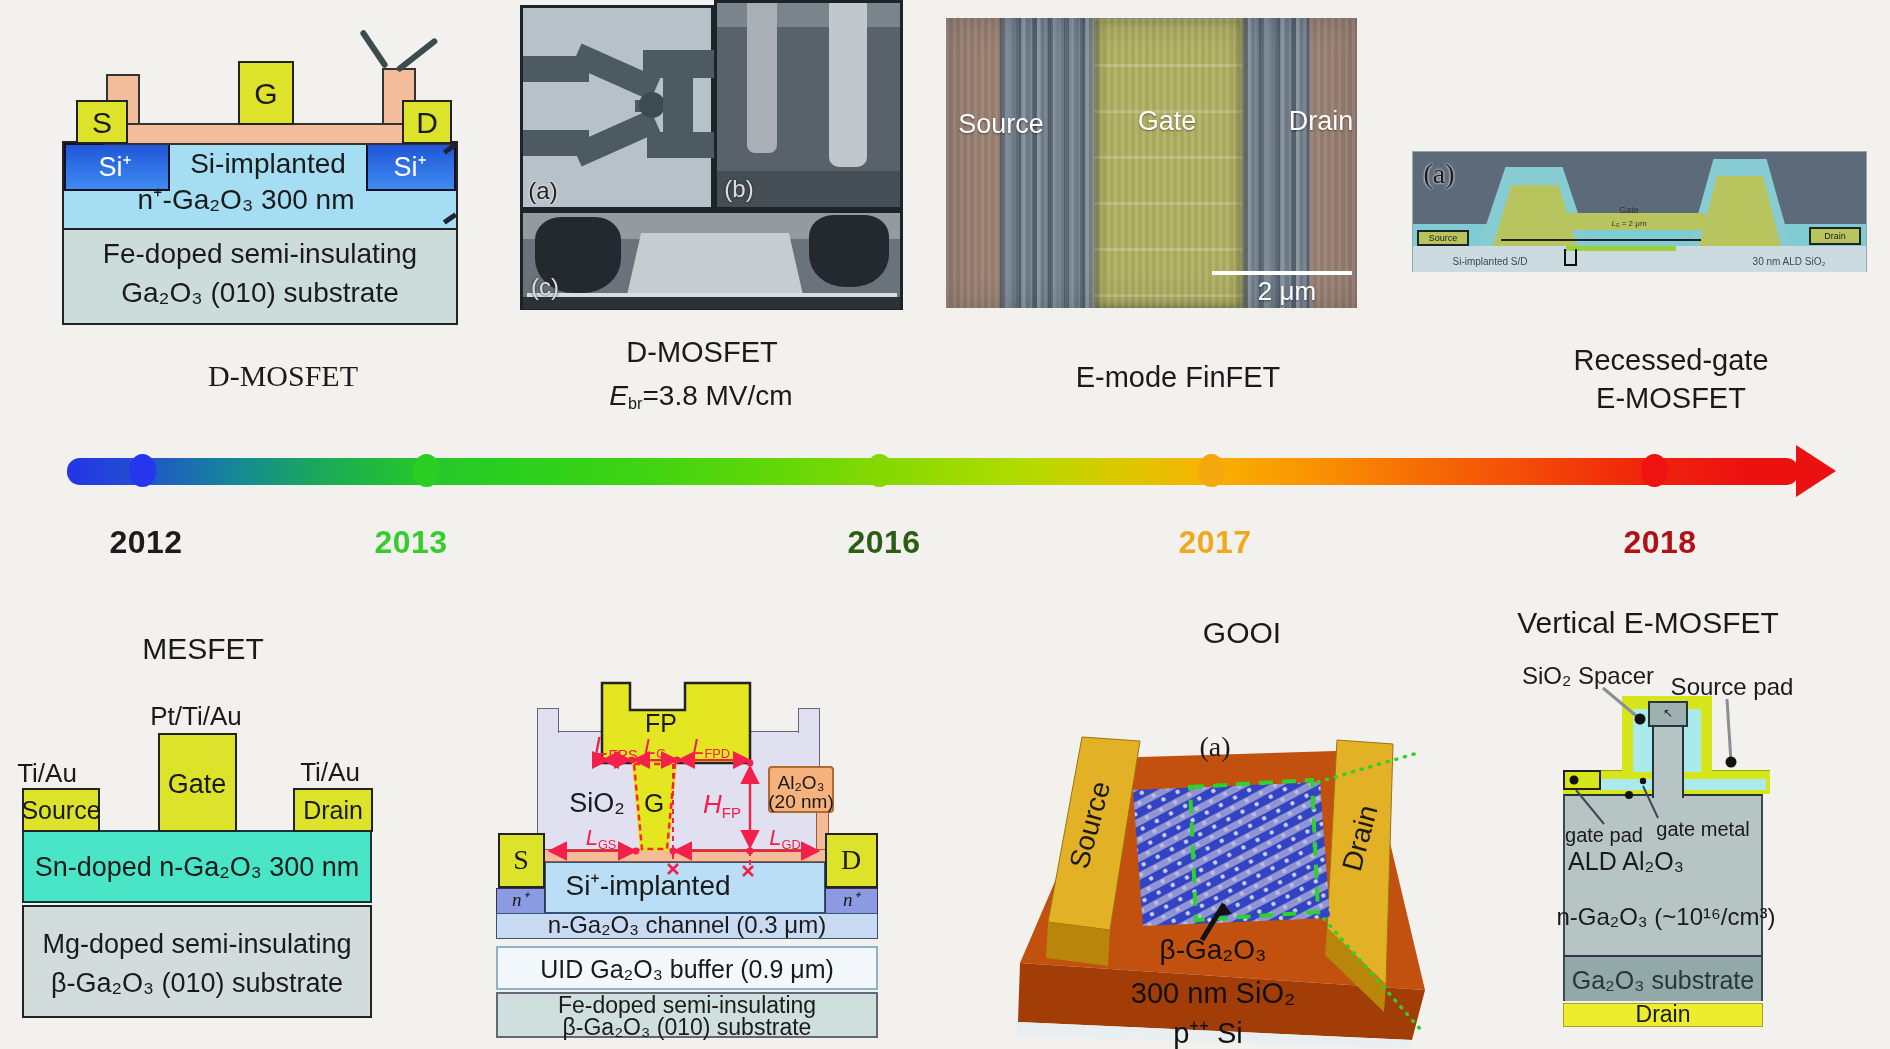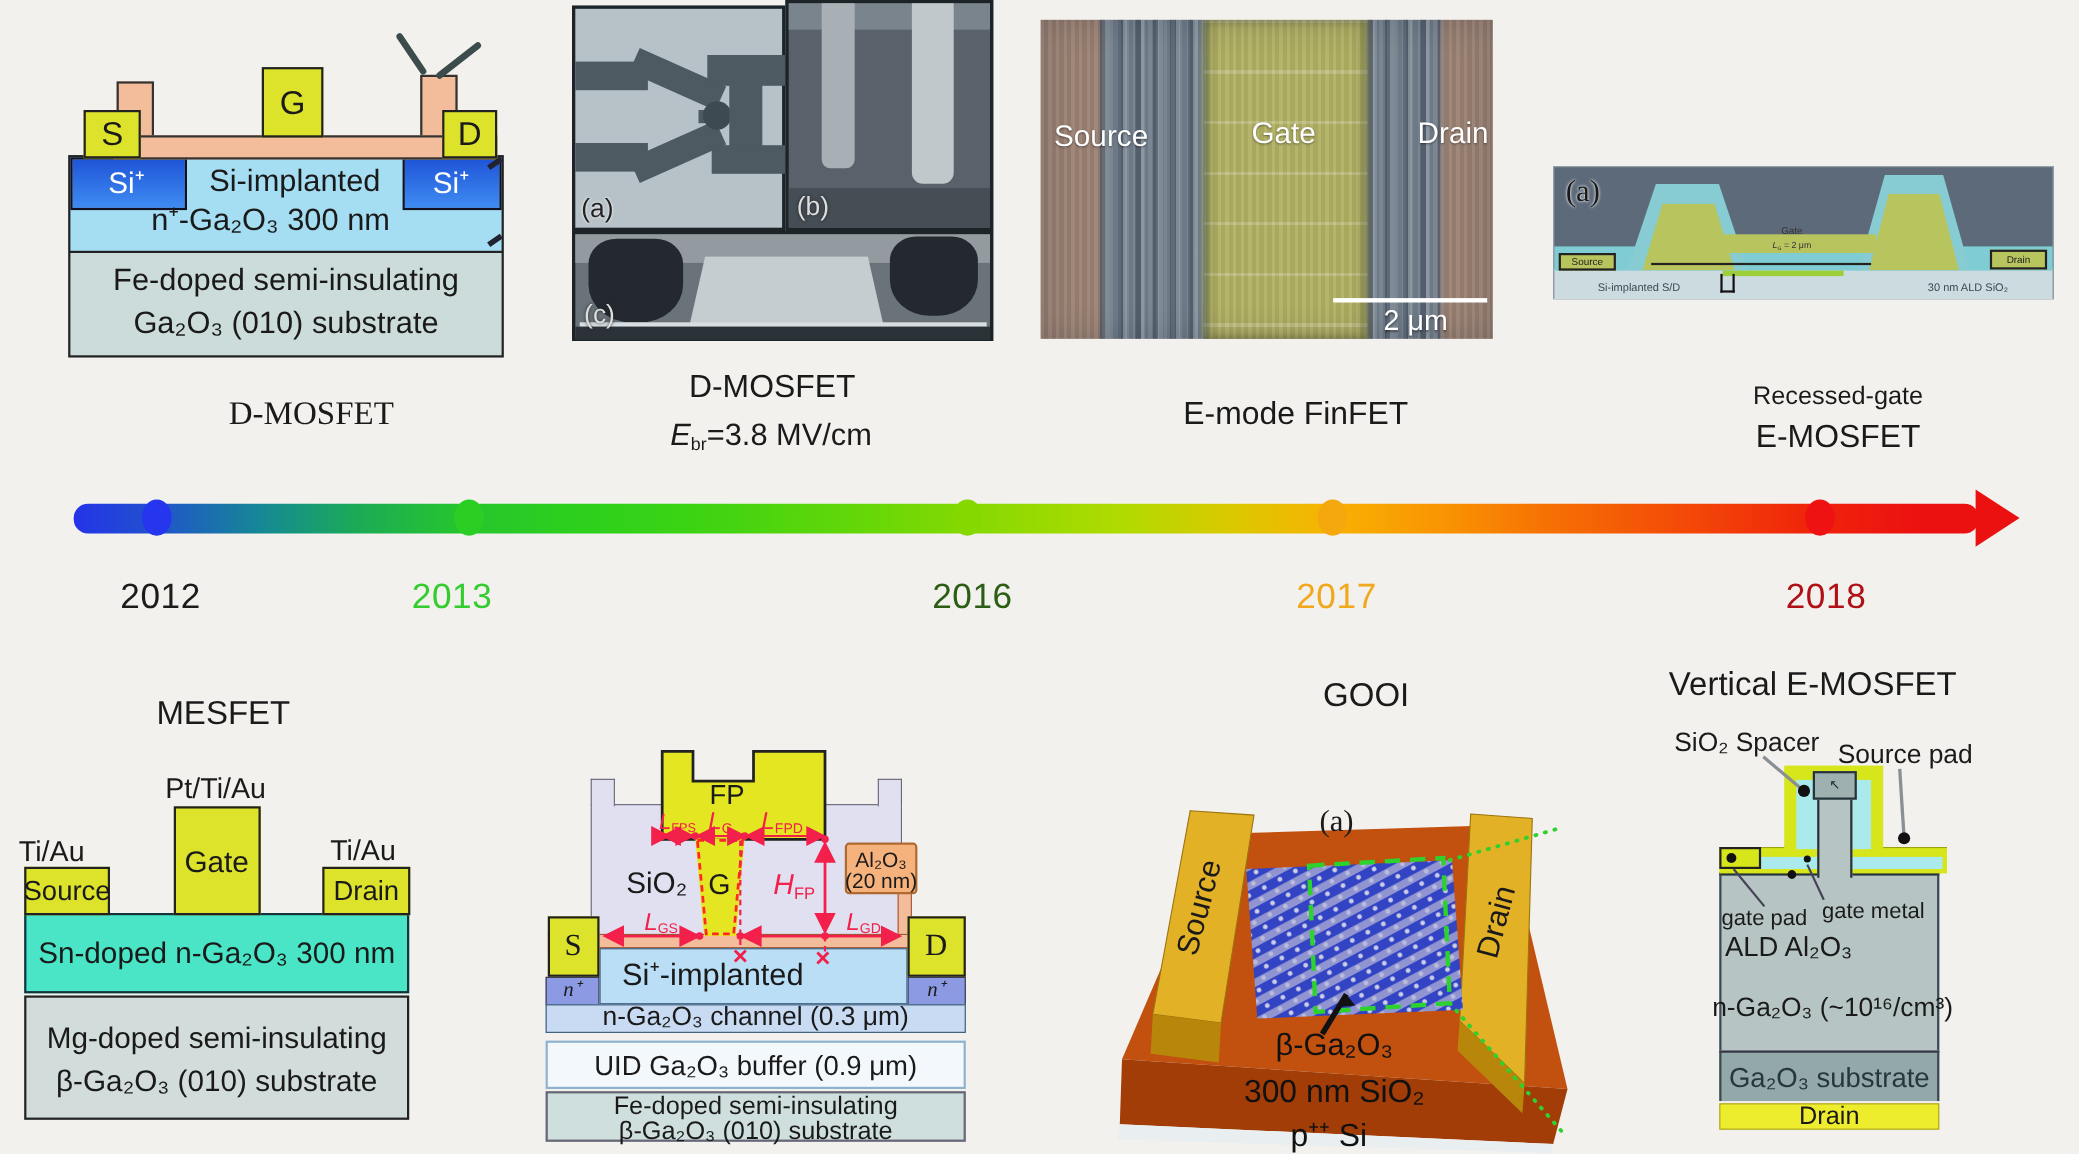--- a/index.html
+++ b/index.html
@@ -10,21 +10,21 @@
   .t{position:absolute;transform:translate(-50%,-50%);white-space:nowrap;line-height:1.12;text-align:center}
   .ser{font-family:"Liberation Serif",serif}
   .halo{text-shadow:0 0 3px rgba(240,240,240,.9),0 0 2px rgba(240,240,240,.9)}
   .wht{color:#fff;text-shadow:0 1px 2px rgba(0,0,0,.45)}
   sub{font-size:58%;vertical-align:-0.28em;letter-spacing:0}
   .red{color:#f2204a}
   .tl-bar{position:absolute;left:67px;top:458px;width:1732px;height:27px;border-radius:13px;
     background:linear-gradient(90deg,#2433e8 0%,#2150cf 4%,#158a93 10%,#1cab55 15%,#25c42f 20%,#2bd01e 26%,#3ed313 33%,#63d708 41%,#8ad902 48%,#b0db00 55%,#dcc800 61%,#f8b203 66%,#f99302 72%,#f66d04 78%,#f34708 85%,#ef250a 91%,#ec1111 97%)}
   .tl-dot{position:absolute;width:27px;height:33px;border-radius:50%;top:454px}
   .tl-head{position:absolute;left:1796px;top:445px;width:0;height:0;border-top:26px solid transparent;border-bottom:26px solid transparent;border-left:40px solid #ec1111}
-  .year{font-size:32px;font-weight:400;letter-spacing:.5px}
+  .year{font-size:32px;font-weight:700;letter-spacing:.5px}
   .finstripe{background:repeating-linear-gradient(90deg,rgba(22,32,52,.30) 0 5px,rgba(255,255,255,.14) 5px 9px,rgba(0,0,0,0) 9px 16px)}
 </style>
 </head>
 <body>
 
 <div id="canvas">
 
   <div class="layer">
     <div class="b" style="left:62px;top:228px;width:396px;height:97px;background:#ccdcda;border:2.5px solid #222"></div>
     <div class="b" style="left:62px;top:141px;width:396px;height:89px;background:#a5ddf2;border:2.5px solid #222"></div>
@@ -118,21 +118,21 @@
       <div class="t" style="left:30px;top:86px;font-size:9px;color:#222">Source</div>
       <div class="t" style="left:422px;top:84px;font-size:9px;color:#222">Drain</div>
       <div class="t" style="left:216px;top:58px;font-size:9px;color:#333">Gate</div>
       <div class="t" style="left:216px;top:72px;font-size:8px;color:#333">
         <i>L</i><sub>G</sub> <span>= 2 μm</span>
       </div>
       <div class="t" style="left:77px;top:110px;font-size:10px;color:#3a4a50">Si-implanted S/D</div>
       <div class="t" style="left:376px;top:110px;font-size:10px;color:#3a4a50">30 nm ALD SiO₂</div>
       <div class="t ser halo" style="left:26px;top:22px;font-size:28px;color:#1a1a1a">(a)</div>
     </div>
-    <div class="t" style="left:1671px;top:360px;font-size:23px">Recessed-gate</div>
+    <div class="t" style="left:1671px;top:360px;font-size:29px">Recessed-gate</div>
     <div class="t" style="left:1671px;top:398px;font-size:29px">E-MOSFET</div>
   </div>
 
   <div class="layer">
     <div class="tl-bar"></div>
     <div class="tl-head"></div>
     <div class="tl-dot" style="left: 129px; background: rgb(38, 54, 238);"></div>
     <div class="tl-dot" style="left: 413px; background: rgb(43, 207, 36);"></div>
     <div class="tl-dot" style="left: 866px; background: rgb(134, 216, 1);"></div>
     <div class="tl-dot" style="left: 1198px; background: rgb(245, 168, 13);"></div>
@@ -213,21 +213,21 @@
           <circle cx="750" cy="763" r="3.4"></circle>
         <circle cx="636" cy="851" r="3.4"></circle>
           <circle cx="673" cy="851" r="3.4"></circle>
           <circle cx="750" cy="851" r="3.4"></circle>
       </g>
     </svg>
 
     <div class="t" style="left:661px;top:723px;font-size:25px">FP</div>
     <div class="t" style="left:597px;top:803px;font-size:27px">SiO₂</div>
     <div class="t" style="left:654px;top:804px;font-size:26px">G</div>
-    <div class="t red" style="left:616px;top:748px;font-size:20px"><i>L</i><sub>FPS</sub></div>
+    <div class="t red" style="left:616px;top:748px;font-size:26px"><i>L</i><sub>FPS</sub></div>
     <div class="t red" style="left:655px;top:748px;font-size:22px"><i>L</i><sub>G</sub></div>
     <div class="t red" style="left:711px;top:748px;font-size:22px"><i>L</i><sub>FPD</sub></div>
     <div class="t red" style="left:722px;top:806px;font-size:26px"><i>H</i><sub>FP</sub></div>
     <div class="t red" style="left:601px;top:839px;font-size:22px"><i>L</i><sub>GS</sub></div>
     <div class="t red" style="left:785px;top:839px;font-size:22px"><i>L</i><sub>GD</sub></div>
     <div class="t" style="left:801px;top:783px;font-size:19px">Al₂O₃</div>
     <div class="t" style="left:801px;top:802px;font-size:19px">(20 nm)</div>
     <div class="t ser" style="left:521px;top:860px;font-size:28px">S</div>
     <div class="t ser" style="left:851px;top:860px;font-size:28px">D</div>
     <div class="t ser" style="left:520px;top:900px;font-size:19px"><i>n⁺</i></div>

